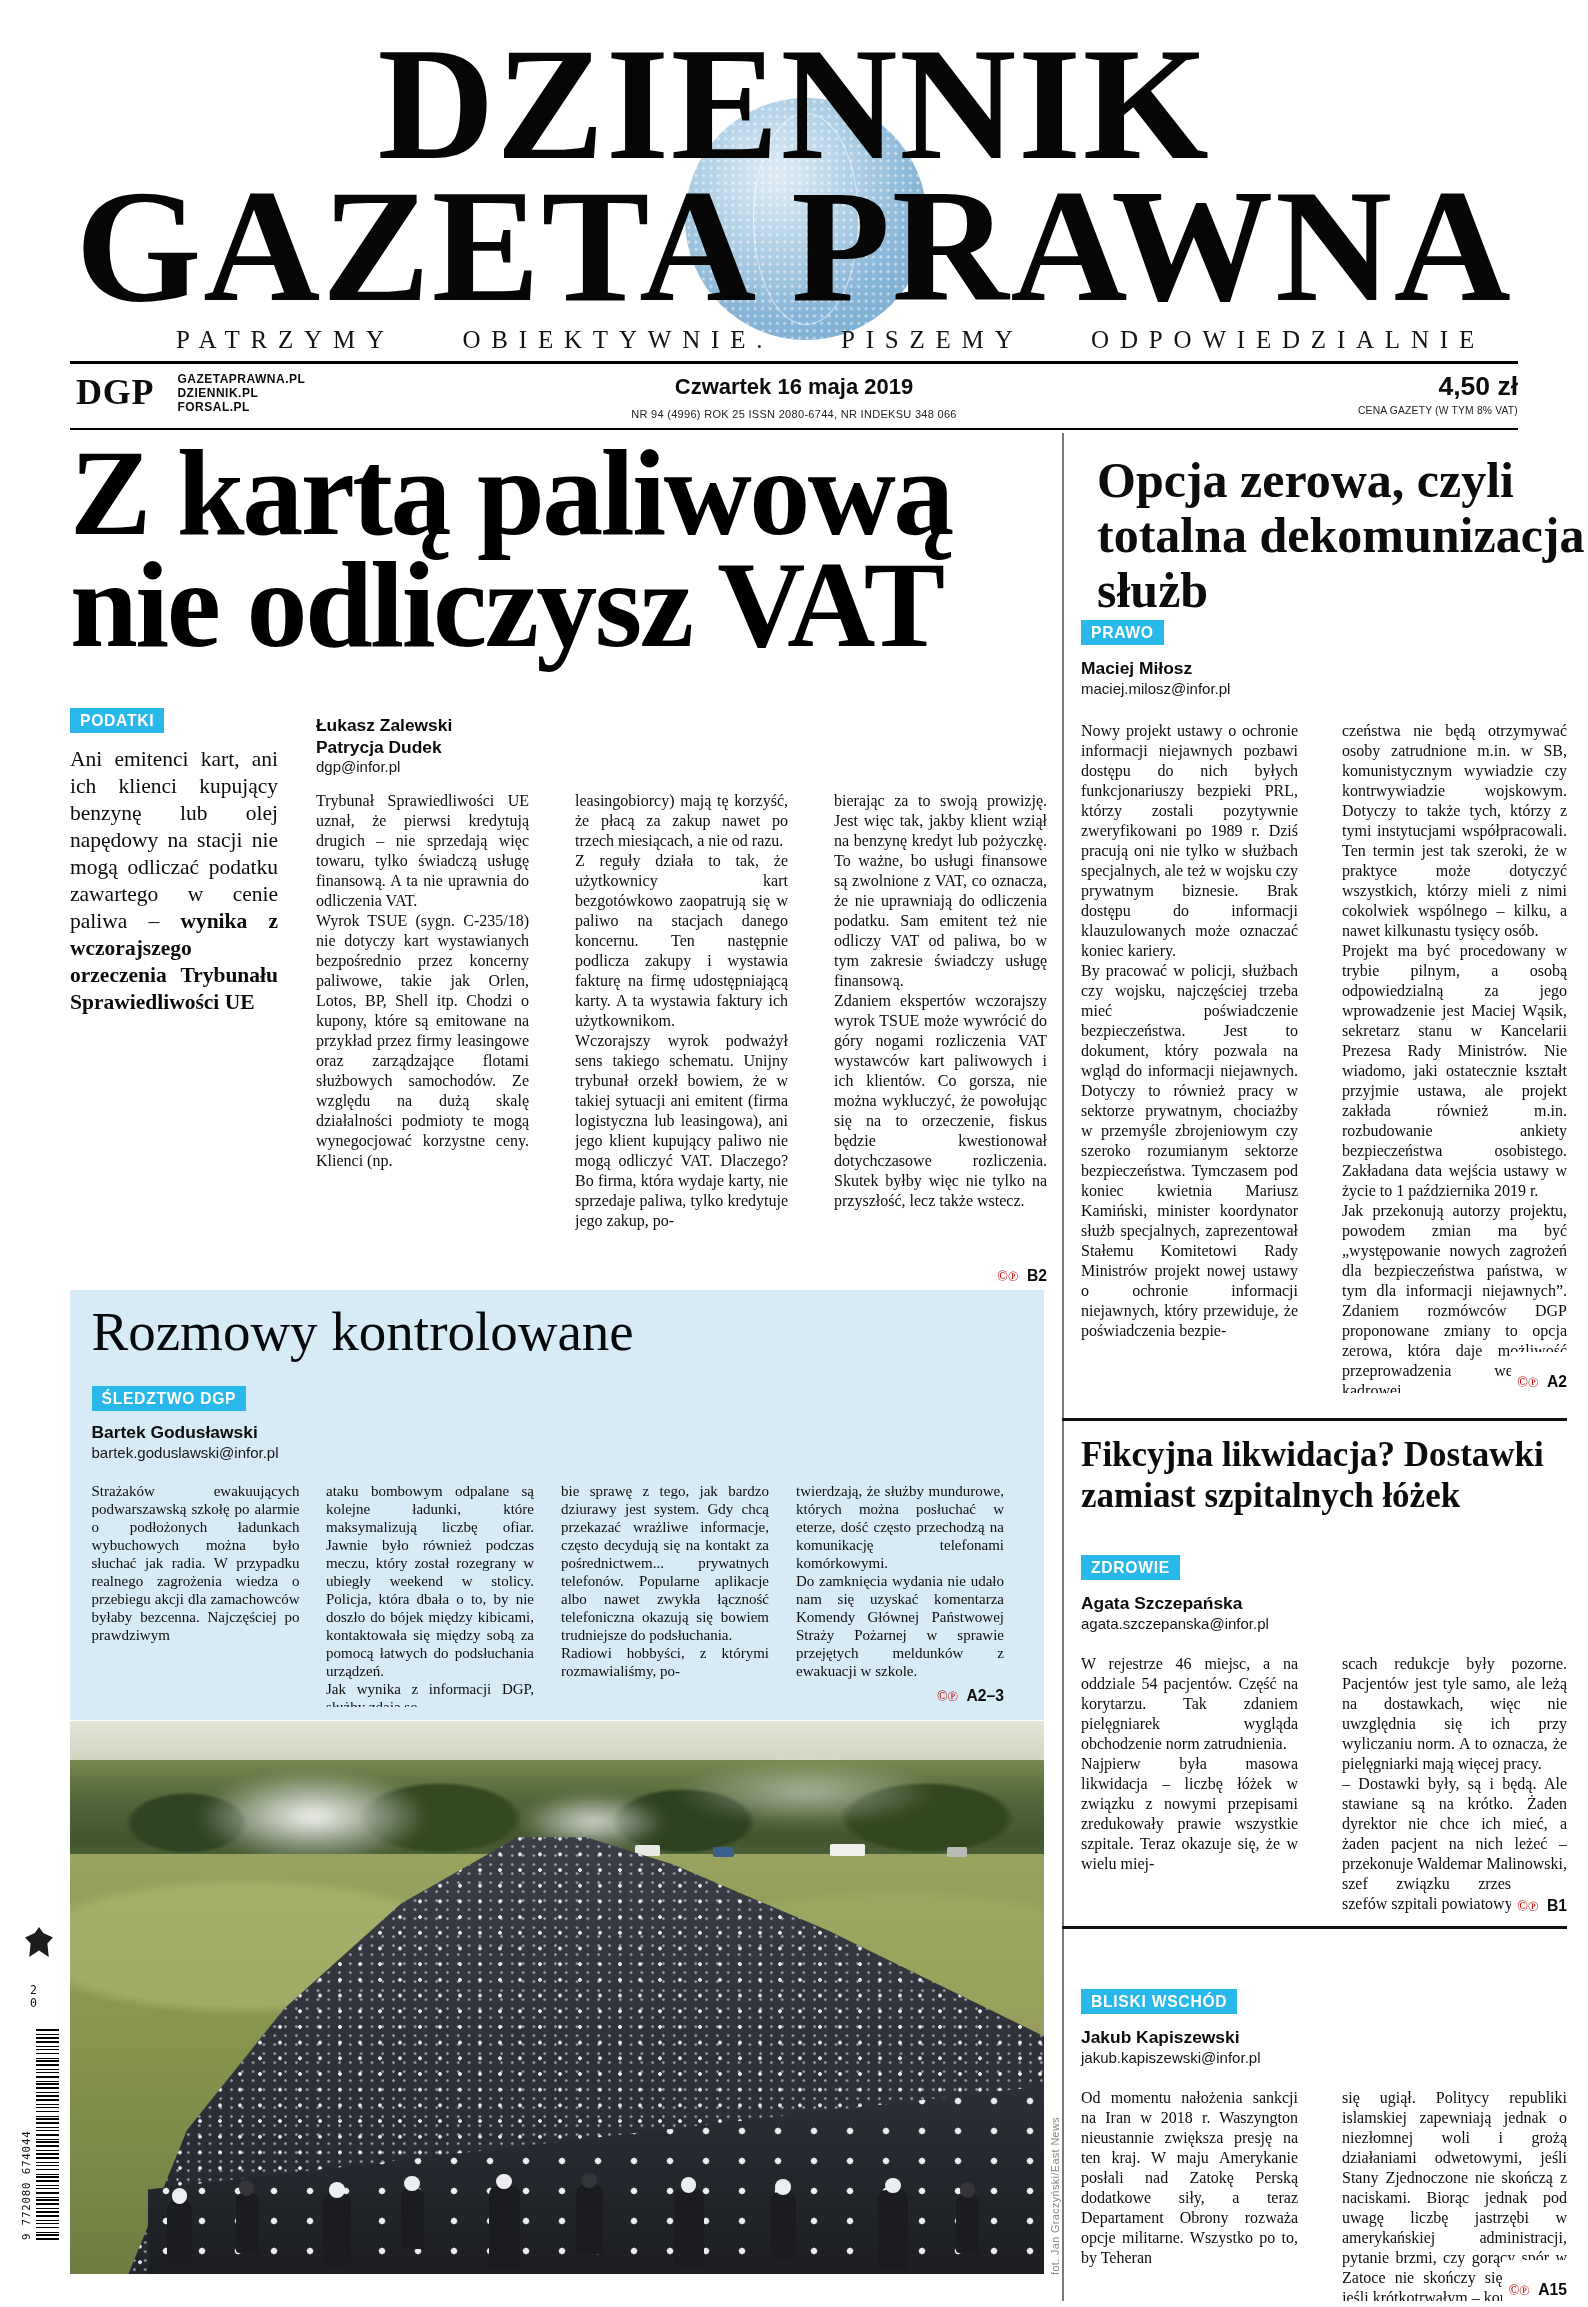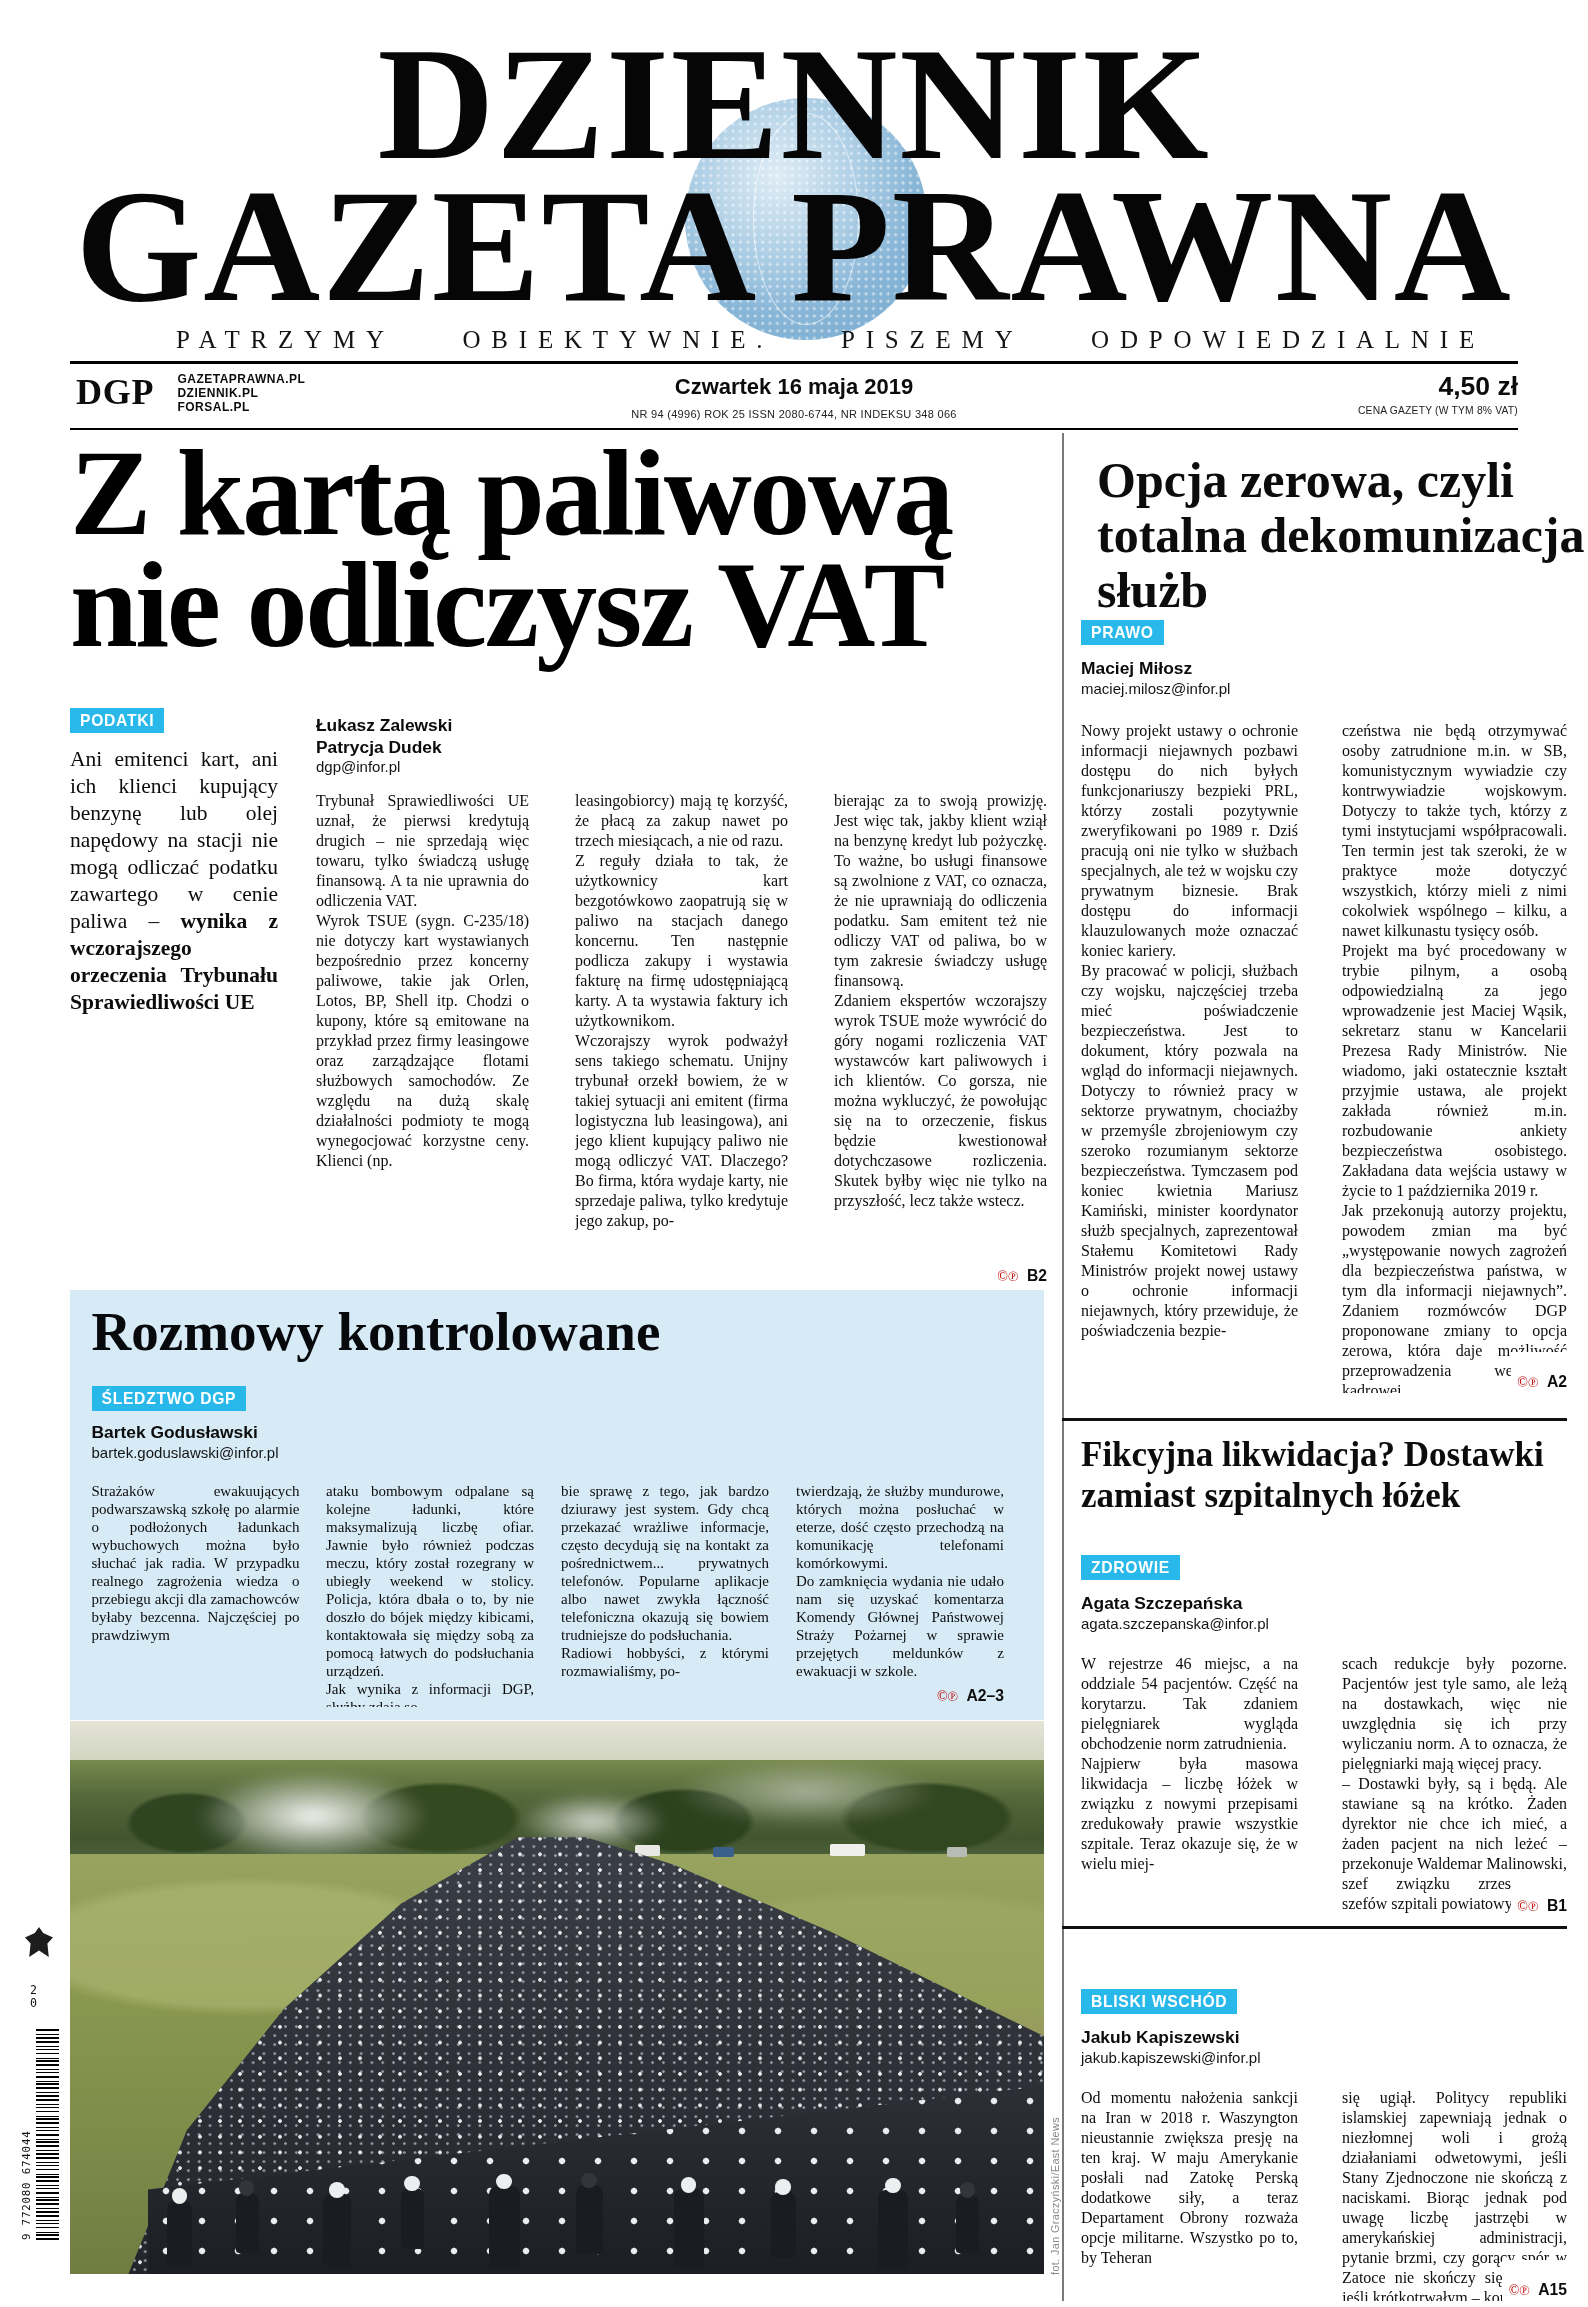--- a/index.html
+++ b/index.html
@@ -31,21 +31,21 @@
     color:#222;margin-top:9px}
   .price{font-family:"Liberation Sans",sans-serif;font-weight:700;font-size:26.5px;line-height:28px}
   .pricenote{font-family:"Liberation Sans",sans-serif;font-size:10.3px;color:#222;margin-top:5px;
     letter-spacing:0.2px}
 
   
   .h-main{font-weight:700;font-size:122px;line-height:112px;letter-spacing:-2.5px;
     white-space:pre-line;margin:0;color:#000}
   .h-right{font-weight:700;font-size:50px;line-height:55px;margin:16px}
   .h-med{font-weight:700;font-size:35px;line-height:41px;margin:0}
-  .h-box{font-weight:700;font-size:55px;line-height:58px;margin:0;color:#08090c}
+  .h-box{font-weight:400;font-size:55px;line-height:58px;margin:0;color:#08090c}
   .label{display:inline-block;background:#29b8ea;color:#fff;
     font-family:"Liberation Sans",sans-serif;font-weight:700;font-size:15.7px;line-height:15.7px;
     padding:5px 10px 4.1px;letter-spacing:0.7px}
   .byname{font-family:"Liberation Sans",sans-serif;font-weight:700;font-size:17.4px;
     line-height:21.5px;white-space:pre-line}
   .byemail{font-family:"Liberation Sans",sans-serif;font-size:15px;line-height:18px;color:#141414}
 
   
   .lead{font-size:21.5px;line-height:27px;text-align:justify;margin:0}
   .bodycol{overflow:hidden;text-align:justify;font-size:16px;line-height:20px}

